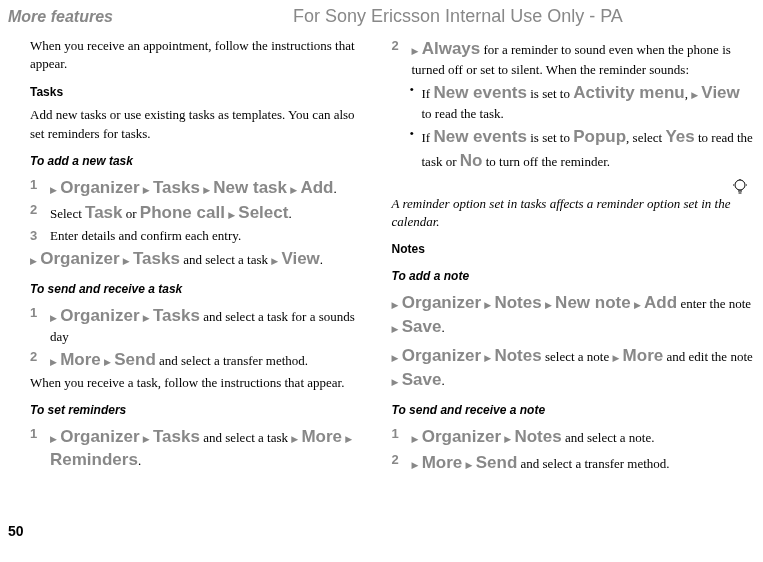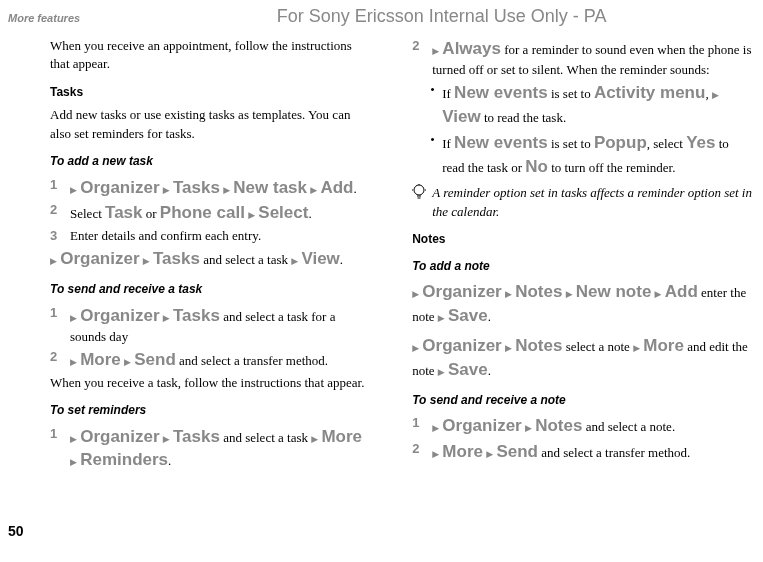--- a/index.html
+++ b/index.html
@@ -16,39 +16,38 @@
     .header-row {
       display: flex;
       align-items: baseline;
       padding: 4px 20px 0 8px;
       margin-bottom: 8px;
     }
     .header-left {
       font-family: Verdana, Arial, sans-serif;
       font-weight: bold;
       font-style: italic;
-      font-size: 11px;
+      font-size: 16px;
       color: #888;
     }
     .header-center {
       font-family: Arial, Helvetica, sans-serif;
       font-size: 18px;
       color: #888;
       text-align: center;
       flex: 1;
       margin-left: 60px;
     }
     .content {
       display: flex;
       padding: 0 10px 0 30px;
     }
     .column {
       width: 50%;
       padding-right: 18px;
-      margin-left: 20px;
     }
     .column:first-child { padding-right: 24px; }
     .column:last-child { padding-right: 0; }
     p { margin-bottom: 6px; }
     .section-heading {
       font-family: Verdana, Arial, sans-serif;
       font-weight: bold;
       font-size: 12px;
       margin-top: 10px;
     }
@@ -87,22 +86,23 @@
     }
     .bullet-row {
       display: flex;
       align-items: flex-start;
       margin-left: 18px;
       margin-bottom: 2px;
     }
     .bullet { width: 12px; flex-shrink: 0; }
     .tip-row {
       display: flex;
-      align-items: flex-start;
+      align-items: flex-end;
       margin: 6px 0 8px 0;
+      flex-direction: column;
     }
     .tip-icon {
       width: 20px;
       flex-shrink: 0;
     }
     .tip-text { font-style: italic; flex: 1; }
     .page-num {
       position: absolute;
       bottom: 20px;
       left: 8px;

